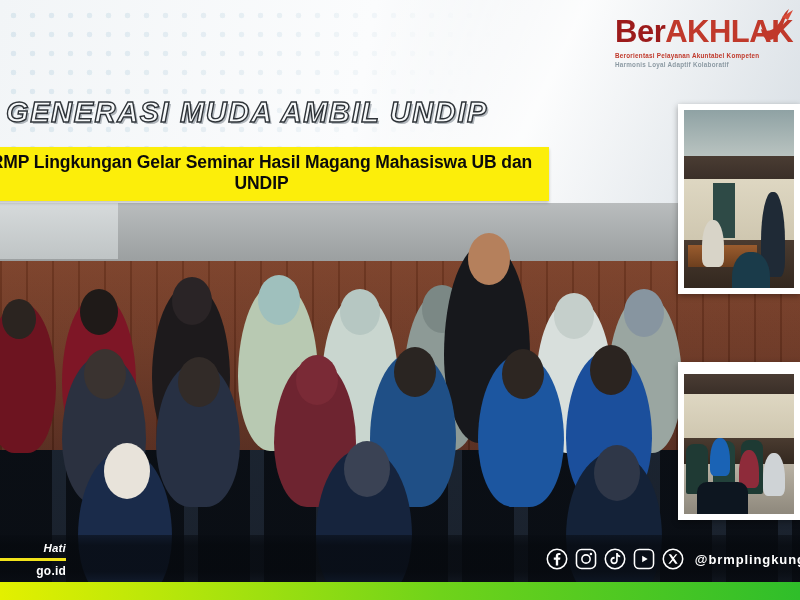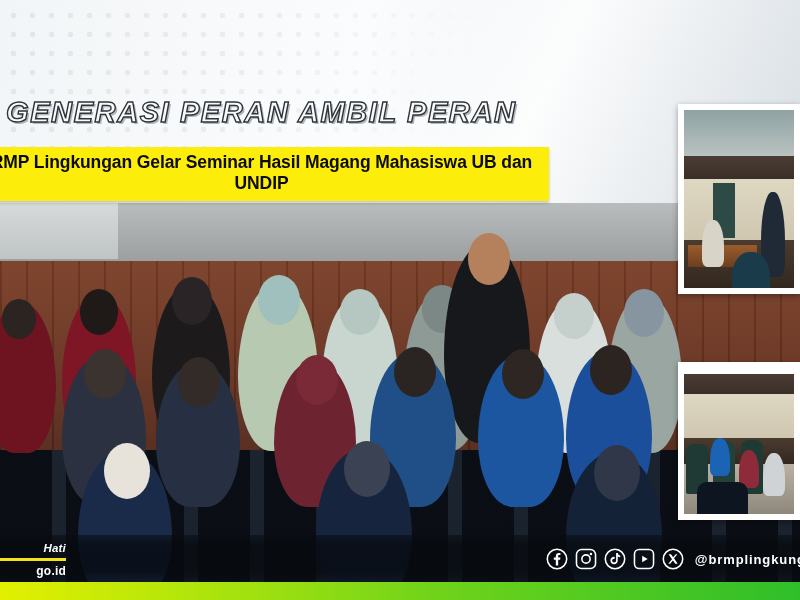--- a/index.html
+++ b/index.html
@@ -199,22 +199,33 @@
 </head>
 <body>
 
 <div id="poster">
 
   <div class="header-band">
     <div class="halftone"></div>
     <div class="header-sheen"></div>
   </div>
 
-
-  <div class="kicker">GENERASI PERAN AMBIL PERAN</div>
+  <div class="logo">
+    <svg class="logo-swoosh" viewBox="0 0 38 34" aria-hidden="true">
+      <path d="M3 21 C12 26 19 20 24 10 C26 6 28 3 31 1 C28 7 26 14 24 20 C22 27 17 32 11 32 C7 32 4 27 3 21 Z" fill="#c0392b"></path>
+      <path d="M24 9 L35 2 L30 12 Z" fill="#d84a37"></path>
+    </svg>
+    <div class="logo-word"><span class="logo-ber">Ber</span><span class="logo-akhlak">AKHLAK</span></div>
+    <div class="logo-sub">
+      <div><span class="s-red">Berorientasi Pelayanan Akuntabel Kompeten</span></div>
+      <div><span class="s-grey">Harmonis Loyal Adaptif Kolaboratif</span></div>
+    </div>
+  </div>
+
+  <div class="kicker">GENERASI MUDA AMBIL UNDIP</div>
 
   <div class="headline">
     <div class="headline-text">RMP Lingkungan Gelar Seminar Hasil Magang Mahasiswa UB dan UNDIP</div>
   </div>
 
   <div class="photo-main">
     <div class="pm-wall"></div>
     <div class="pm-wall-left"></div>
     <div class="pm-panel"></div>
     <div class="pm-dark"></div>

